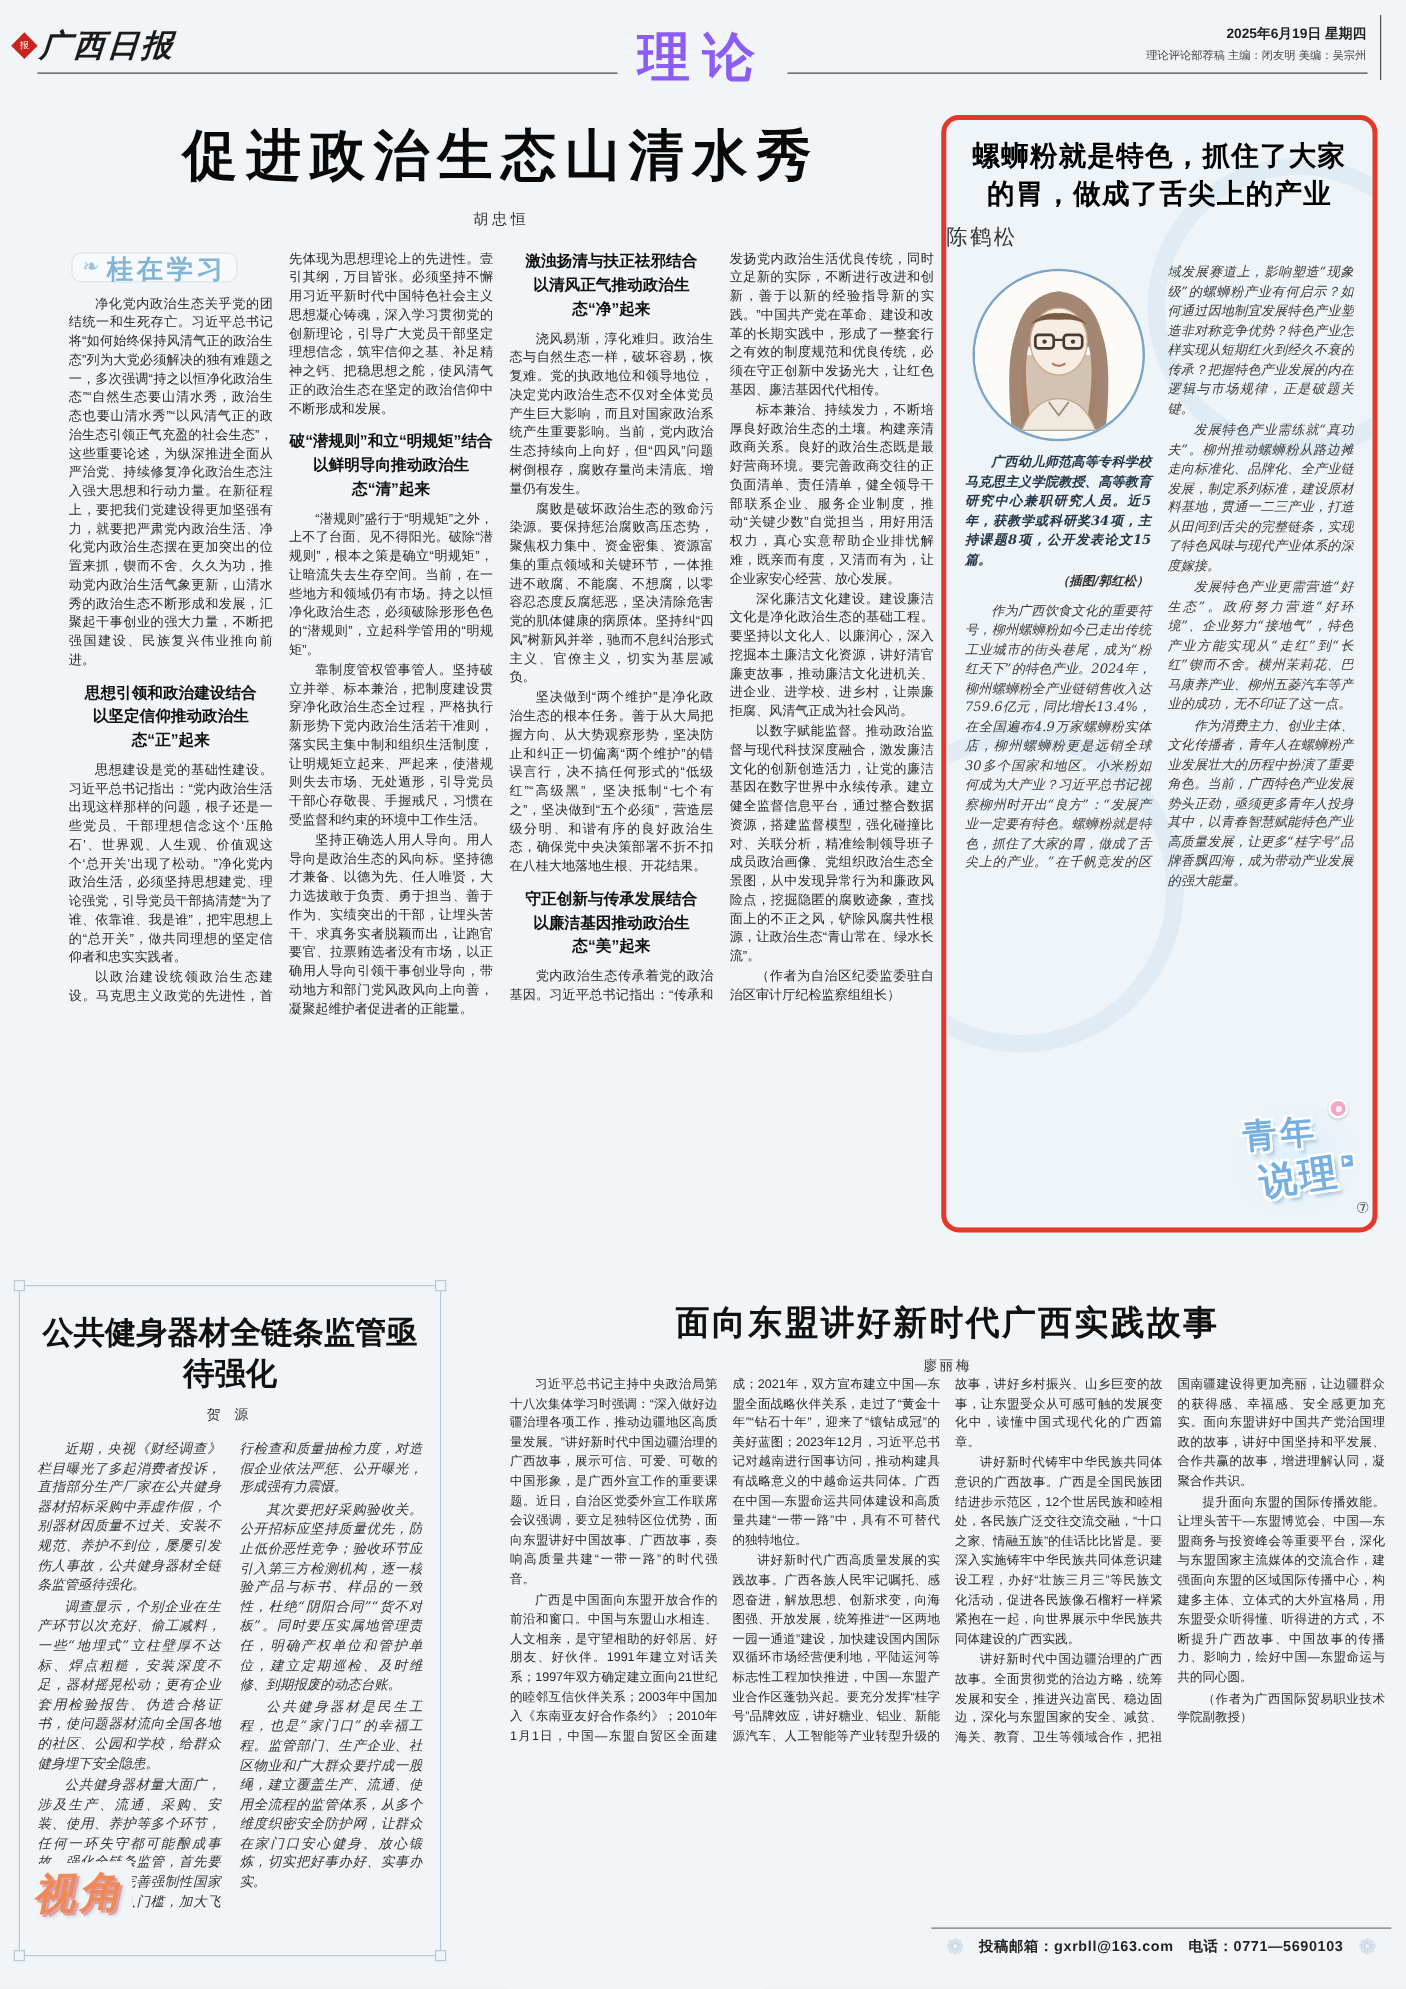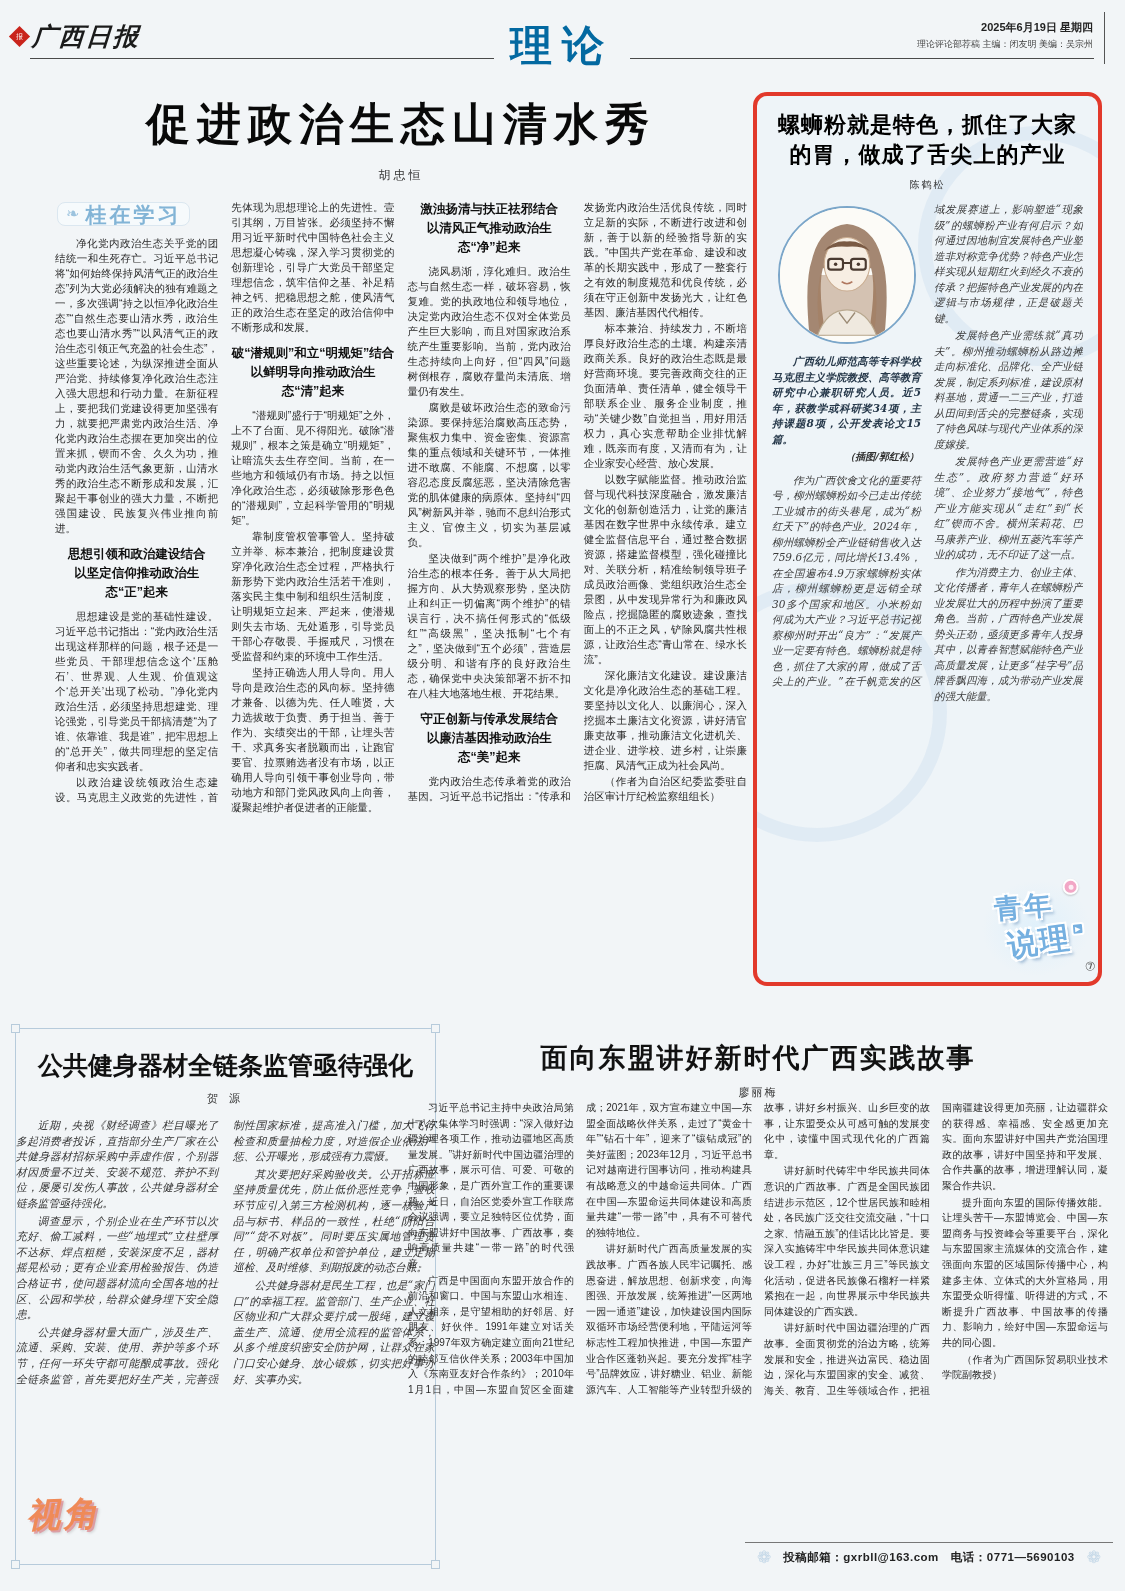--- a/index.html
+++ b/index.html
@@ -10,21 +10,21 @@
     font-family:"Liberation Sans", sans-serif;
   }
   
   .header { position:absolute; left:0; top:8px; width:1125px; height:58px; }
   .masthead { position:absolute; left:12px; top:12px; display:flex; align-items:center; gap:5px; }
   .seal { width:15px; height:15px; background:#c9241c; transform:rotate(45deg); display:flex; align-items:center; justify-content:center; }
   .seal span { transform:rotate(-45deg); color:#fff; font-size:7px; line-height:1; }
   .masthead-title { font-family:"DejaVu Serif", serif; font-weight:900; font-style:italic; font-size:25px; letter-spacing:2px; color:#1b1b1b; transform:skewX(-4deg); }
   .title-row { position:absolute; left:30px; top:10px; width:1064px; display:flex; align-items:center; }
   .title-row .rule { flex:1; height:1px; background:#4a4a4a; transform:translateY(12px); }
-  .section-title { font-family:"DejaVu Serif", serif; font-weight:900; font-size:42px; letter-spacing:10px; color:#0369a1; padding:0 16px; }
+  .section-title { font-family:"DejaVu Serif", serif; font-weight:900; font-size:42px; letter-spacing:10px; color:#8b5cf6; padding:0 16px; }
   .header-right { position:absolute; right:32px; top:12px; text-align:right; line-height:15px; }
   .header-date { font-size:11px; font-weight:700; color:#222; }
   .header-staff { font-size:9px; color:#444; margin-top:2px; }
   .header-vrule { position:absolute; left:1104px; top:4px; width:1px; height:52px; background:#555; }
 
   
   .main-article { position:absolute; left:55px; top:95px; width:692px; }
   .main-headline { text-align:center; font-weight:900; font-size:44px; letter-spacing:7px; color:#090909; font-family:"Liberation Sans", sans-serif; }
   .main-byline { text-align:center; font-size:12px; color:#333; letter-spacing:3px; margin-top:13px; }
   .col-wrap { margin-top:16px; column-count:4; column-gap:13px; height:792px; overflow:hidden;
@@ -37,21 +37,21 @@
   .study-badge-label { font-family:"DejaVu Serif", serif; font-weight:700; font-size:21px; color:#82b4d6; letter-spacing:3px; }
   .author-note { font-weight:400; }
 
   
   .featured { position:absolute; left:753px; top:92px; width:349px; height:894px;
     border:4px solid #e2392b; border-radius:14px; background:#eef4f8; overflow:hidden; }
   .featured .wm { position:absolute; border:14px solid rgba(176,206,231,0.22); border-radius:50%; }
   .wm1 { width:240px; height:240px; right:-60px; top:30px; }
   .wm2 { width:260px; height:260px; left:-70px; bottom:140px; }
   .featured-headline { position:relative; margin:14px 10px 0; text-align:center; font-weight:900; font-size:22px; line-height:30px; color:#000; letter-spacing:1px; }
-  .featured-byline { position:relative; text-align:center; font-size:10px; color:#333; letter-spacing:2px; margin-top:8px; }
+  .featured-byline { position:relative; font-size:17px; color:#333; letter-spacing:2px; margin-top:8px; }
   .feature-cols { position:relative; margin:10px 15px 0; column-count:2; column-gap:13px; height:702px; overflow:hidden;
     font-family:"DejaVu Serif", serif; font-style:italic; font-size:10.5px; line-height:15.5px; text-align:justify; color:#3a3a3a; }
   .feature-cols p { text-indent:2em; margin-bottom:2px; }
   .portrait-wrap { break-inside:avoid; }
   .portrait { width:138px; height:138px; margin:4px auto 10px; border:2px solid #7ba6c9; border-radius:50%; background:#fcfbf7; overflow:hidden; }
   .portrait svg { width:100%; height:100%; display:block; }
   .portrait-caption { font-weight:700; color:#26384a; text-indent:2em; }
   .portrait-credit { text-align:right; font-size:10px; color:#333; margin:2px 2px 8px 0; font-weight:700; }
   .youth-badge { position:absolute; right:8px; bottom:6px; width:108px; height:96px; transform:rotate(-5deg);
     background:radial-gradient(closest-side, rgba(223,240,251,0.95), rgba(223,240,251,0)); }
@@ -59,21 +59,21 @@
     text-shadow:-2px -2px 0 #fff, 2px -2px 0 #fff, -2px 2px 0 #fff, 2px 2px 0 #fff, 3px 4px 3px rgba(70,120,170,0.45); }
   .yb-t1 { left:14px; top:8px; font-size:27px; letter-spacing:3px; }
   .yb-t2 { left:24px; top:42px; font-size:30px; letter-spacing:2px; transform:rotate(-3deg); }
   .yb-avatar { position:absolute; right:8px; top:2px; width:16px; height:16px; border-radius:50%; background:#f2a7c6; border:2px solid #fff; box-shadow:0 1px 2px rgba(0,0,0,.2); }
   .yb-avatar::after { content:""; position:absolute; left:4px; top:4px; width:5px; height:5px; border-radius:50%; background:#fff; opacity:.8; }
   .yb-play { position:absolute; right:6px; top:46px; width:13px; height:13px; background:#76b0e0; border:2px solid #fff; border-radius:3px;
     color:#fff; font-size:7px; line-height:10px; text-align:center; }
   .yb-num { position:absolute; right:-2px; bottom:-2px; font-size:12px; color:#555; font-style:normal; font-family:"Liberation Sans", sans-serif; }
 
   
-  .viewpoint { position:absolute; left:15px; top:1028px; width:421px; height:537px; border:1px solid #b7cbdb; padding:20px 0 0; }
+  .viewpoint { position:absolute; left:15px; top:1028px; width:338px; height:537px; border:1px solid #b7cbdb; padding:20px 14px 0; }
   .corner { position:absolute; width:9px; height:9px; border:1px solid #b7cbdb; background:#f2f5f7; }
   .c-tl { left:-5px; top:-5px; } .c-tr { right:-5px; top:-5px; } .c-bl { left:-5px; bottom:-5px; } .c-br { right:-5px; bottom:-5px; }
   .vp-headline { text-align:center; font-family:"DejaVu Serif", serif; font-weight:700; font-size:25px; letter-spacing:0px; color:#111; }
   .vp-byline { text-align:center; font-size:11px; color:#333; letter-spacing:4px; margin-top:9px; }
   .vp-cols { margin-top:12px; column-count:2; column-gap:15px; height:438px; overflow:hidden;
     font-family:"DejaVu Serif", serif; font-style:italic; font-size:10.8px; line-height:15.6px; text-align:justify; color:#333; }
   .vp-cols p { text-indent:2em; margin-bottom:2px; }
   .vp-label { position:absolute; left:4px; bottom:24px; padding:2px 6px; background:#f2f5f7;
     font-weight:900; font-style:italic; font-size:34px; letter-spacing:3px; color:#ef8a58;
     text-shadow:2px 2px 0 rgba(224,110,120,0.55), 3px 3px 3px rgba(0,0,0,0.15); transform:rotate(-2deg); }
@@ -148,22 +148,22 @@
       <p>浇风易渐，淳化难归。政治生态与自然生态一样，破坏容易，恢复难。党的执政地位和领导地位，决定党内政治生态不仅对全体党员产生巨大影响，而且对国家政治系统产生重要影响。当前，党内政治生态持续向上向好，但“四风”问题树倒根存，腐败存量尚未清底、增量仍有发生。</p>
       <p>腐败是破坏政治生态的致命污染源。要保持惩治腐败高压态势，聚焦权力集中、资金密集、资源富集的重点领域和关键环节，一体推进不敢腐、不能腐、不想腐，以零容忍态度反腐惩恶，坚决清除危害党的肌体健康的病原体。坚持纠“四风”树新风并举，驰而不息纠治形式主义、官僚主义，切实为基层减负。</p>
       <p>坚决做到“两个维护”是净化政治生态的根本任务。善于从大局把握方向、从大势观察形势，坚决防止和纠正一切偏离“两个维护”的错误言行，决不搞任何形式的“低级红”“高级黑”，坚决抵制“七个有之”，坚决做到“五个必须”，营造层级分明、和谐有序的良好政治生态，确保党中央决策部署不折不扣在八桂大地落地生根、开花结果。</p>
 
       <div class="sec-head">
         <span>守正创新与传承发展结合</span><br>
         <span>以廉洁基因推动政治生态“美”起来</span>
       </div>
       <p>党内政治生态传承着党的政治基因。习近平总书记指出：“传承和发扬党内政治生活优良传统，同时立足新的实际，不断进行改进和创新，善于以新的经验指导新的实践。”中国共产党在革命、建设和改革的长期实践中，形成了一整套行之有效的制度规范和优良传统，必须在守正创新中发扬光大，让红色基因、廉洁基因代代相传。</p>
       <p>标本兼治、持续发力，不断培厚良好政治生态的土壤。构建亲清政商关系。良好的政治生态既是最好营商环境。要完善政商交往的正负面清单、责任清单，健全领导干部联系企业、服务企业制度，推动“关键少数”自觉担当，用好用活权力，真心实意帮助企业排忧解难，既亲而有度，又清而有为，让企业家安心经营、放心发展。</p>
+      <p>深化廉洁文化建设。建设廉洁文化是净化政治生态的基础工程。要坚持以文化人、以廉润心，深入挖掘本土廉洁文化资源，讲好清官廉吏故事，推动廉洁文化进机关、进企业、进学校、进乡村，让崇廉拒腐、风清气正成为社会风尚。</p>
       <p>以数字赋能监督。推动政治监督与现代科技深度融合，激发廉洁文化的创新创造活力，让党的廉洁基因在数字世界中永续传承。建立健全监督信息平台，通过整合数据资源，搭建监督模型，强化碰撞比对、关联分析，精准绘制领导班子成员政治画像、党组织政治生态全景图，从中发现异常行为和廉政风险点，挖掘隐匿的腐败迹象，查找面上的不正之风，铲除风腐共性根源，让政治生态“青山常在、绿水长流”。</p>
-      <p>深化廉洁文化建设。建设廉洁文化是净化政治生态的基础工程。要坚持以文化人、以廉润心，深入挖掘本土廉洁文化资源，讲好清官廉吏故事，推动廉洁文化进机关、进企业、进学校、进乡村，让崇廉拒腐、风清气正成为社会风尚。</p>
       <p class="author-note">（作者为自治区纪委监委驻自治区审计厅纪检监察组组长）</p>
     </div>
   </div>
 
   <div class="featured">
     <div class="wm wm1"></div>
     <div class="wm wm2"></div>
     <div class="featured-headline">
       <span>螺蛳粉就是特色，抓住了大家</span><br>
       <span>的胃，做成了舌尖上的产业</span>

